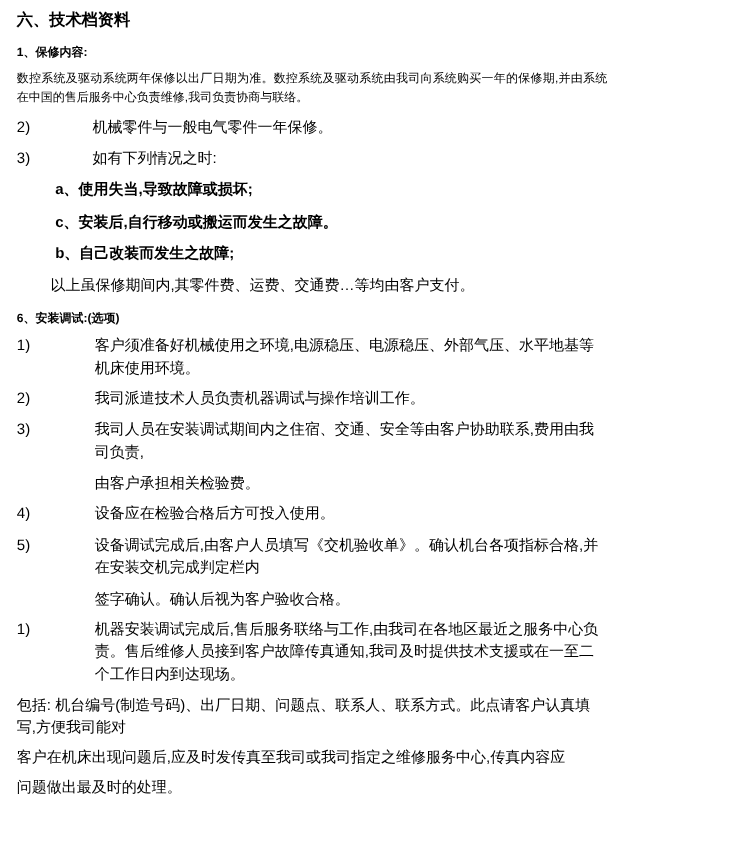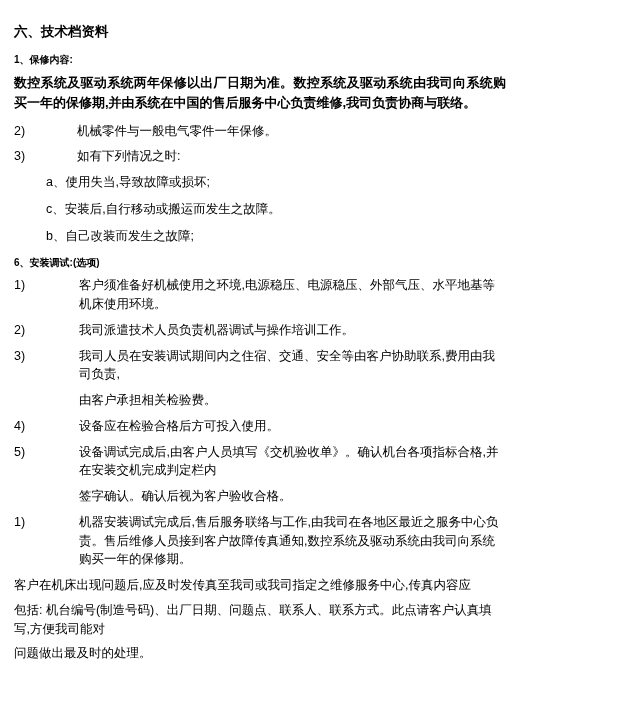--- a/index.html
+++ b/index.html
@@ -10,57 +10,58 @@
   body {
     width: 622px;
     height: 707px;
     font-family: "Liberation Sans", sans-serif;
     color: #000000;
     font-size: 12.5px;
     line-height: 1.5;
     overflow: hidden;
   }
   .page {
-    padding: 20px 14px 0 14px;
+    padding: 5px 14px 0 14px;
     box-sizing: border-box;
     width: 520px;
   }
   .h-main {
     font-weight: bold;
     font-size: 13.5px;
     margin: 2px 0 10px 0;
   }
   .h-sub {
     font-weight: bold;
     font-size: 10px;
     margin: 10px 0 6px 0;
   }
   .bold-block {
-    font-weight: bold;
-    font-size: 13px;
+    font-weight: normal;
+    font-size: 10px;
     line-height: 1.55;
     margin: 0 0 8px 0;
     text-align: justify;
   }
   .idx-item {
     margin: 0 0 7px 0;
     display: flex;
     align-items: flex-start;
   }
   .idx-item .num {
     flex: 0 0 auto;
     white-space: pre;
   }
   .idx-item .txt {
     flex: 1 1 auto;
     margin-left: 37px;
   }
   .sub-item {
     margin: 0 0 8px 0;
     padding-left: 32px;
+    font-weight: bold;
   }
   .cont-line {
     margin: 0 0 7px 0;
     padding-left: 28px;
   }
   .plain-line {
     margin: 0 0 6px 0;
   }
   .num-w {
     display: inline-block;
@@ -89,20 +90,21 @@
 
   <div class="idx-item">
     <span class="num num-w2">3)</span>
     <span class="txt">如有下列情况之时:</span>
   </div>
 
   <div class="sub-item">a、使用失当,导致故障或损坏;</div>
   <div class="sub-item">c、安装后,自行移动或搬运而发生之故障。</div>
   <div class="sub-item">b、自己改装而发生之故障;</div>
 
+  <div class="cont-line">以上虽保修期间内,其零件费、运费、交通费…等均由客户支付。</div>
 
   <div class="h-sub">6、安装调试:(选项)</div>
 
   <div class="idx-item">
     <span class="num num-w">1)</span>
     <span class="txt">客户须准备好机械使用之环境,电源稳压、电源稳压、外部气压、水平地基等机床使用环境。</span>
   </div>
   <div class="idx-item">
     <span class="num num-w">2)</span>
     <span class="txt">我司派遣技术人员负责机器调试与操作培训工作。</span>
@@ -124,20 +126,20 @@
     <span class="txt">设备调试完成后,由客户人员填写《交机验收单》。确认机台各项指标合格,并在安装交机完成判定栏内</span>
   </div>
   <div class="idx-item">
     <span class="num num-w"></span>
     <span class="txt">签字确认。确认后视为客户验收合格。</span>
   </div>
 
 
   <div class="idx-item">
     <span class="num num-w">1)</span>
-    <span class="txt">机器安装调试完成后,售后服务联络与工作,由我司在各地区最近之服务中心负责。售后维修人员接到客户故障传真通知,数控系统及驱动系统由我司向系统购买一年的保修期。</span>
+    <span class="txt">机器安装调试完成后,售后服务联络与工作,由我司在各地区最近之服务中心负责。售后维修人员接到客户故障传真通知,我司及时提供技术支援或在一至二个工作日内到达现场。</span>
   </div>
 
+  <div class="plain-line">包括: 机台编号(制造号码)、出厂日期、问题点、联系人、联系方式。此点请客户认真填写,方便我司能对</div>
   <div class="plain-line">客户在机床出现问题后,应及时发传真至我司或我司指定之维修服务中心,传真内容应</div>
-  <div class="plain-line">包括: 机台编号(制造号码)、出厂日期、问题点、联系人、联系方式。此点请客户认真填写,方便我司能对</div>
   <div class="plain-line">问题做出最及时的处理。</div>
 
 </div>
 
 </body></html>

